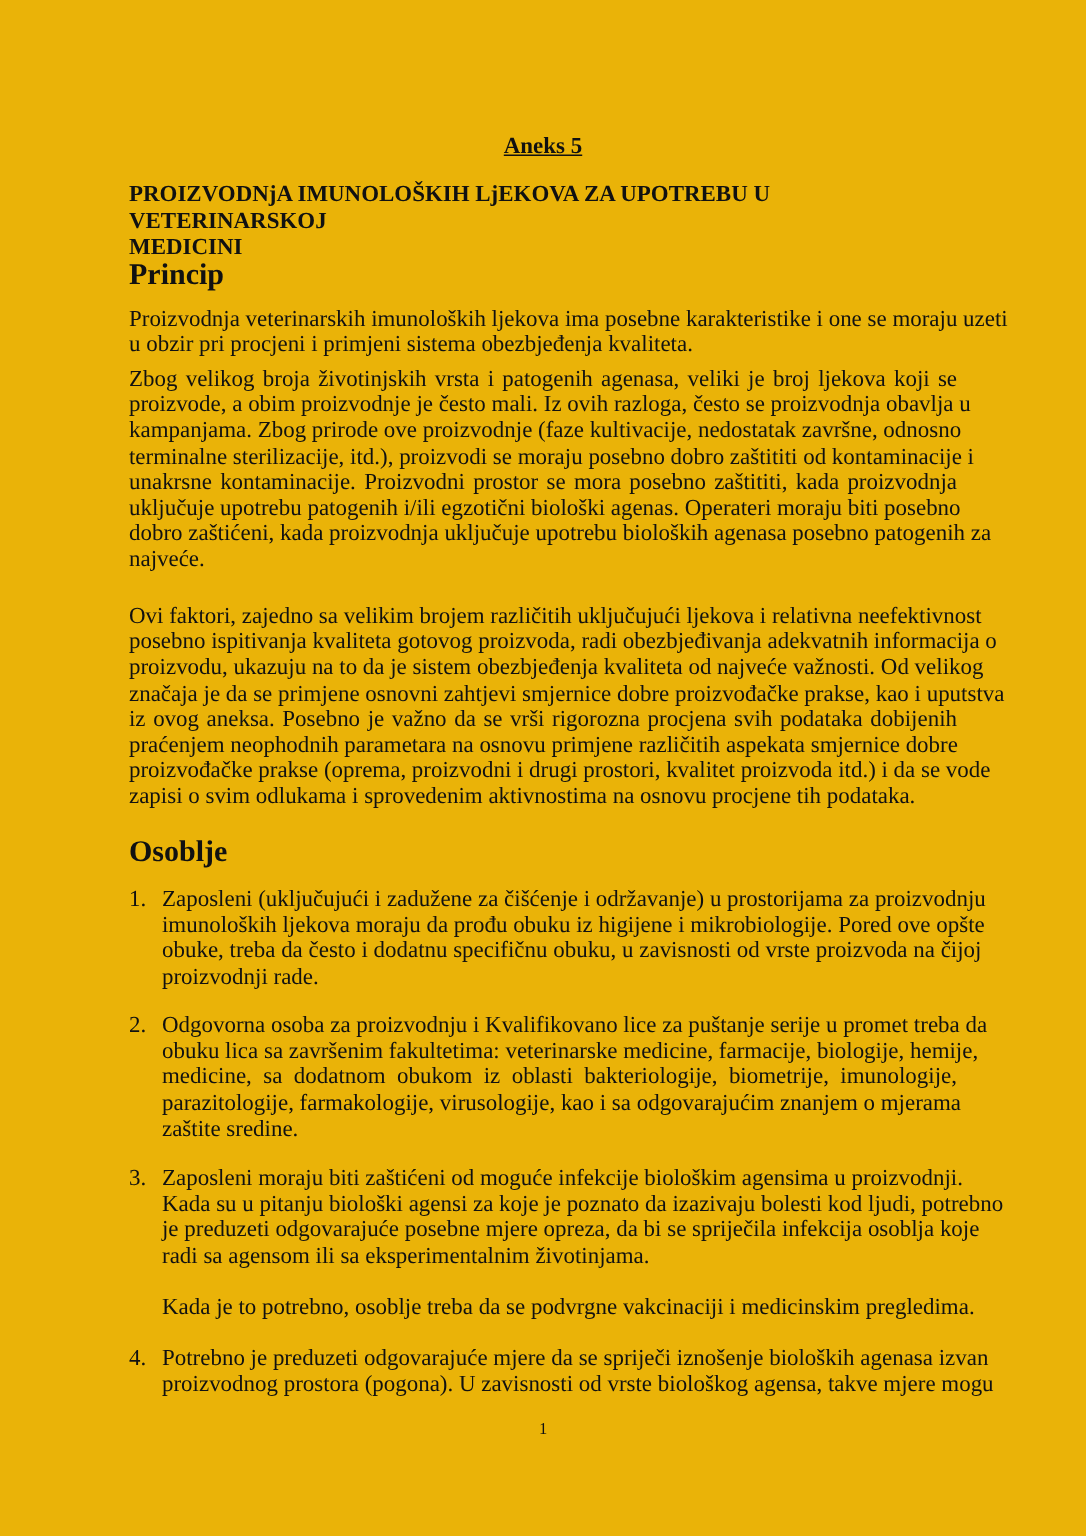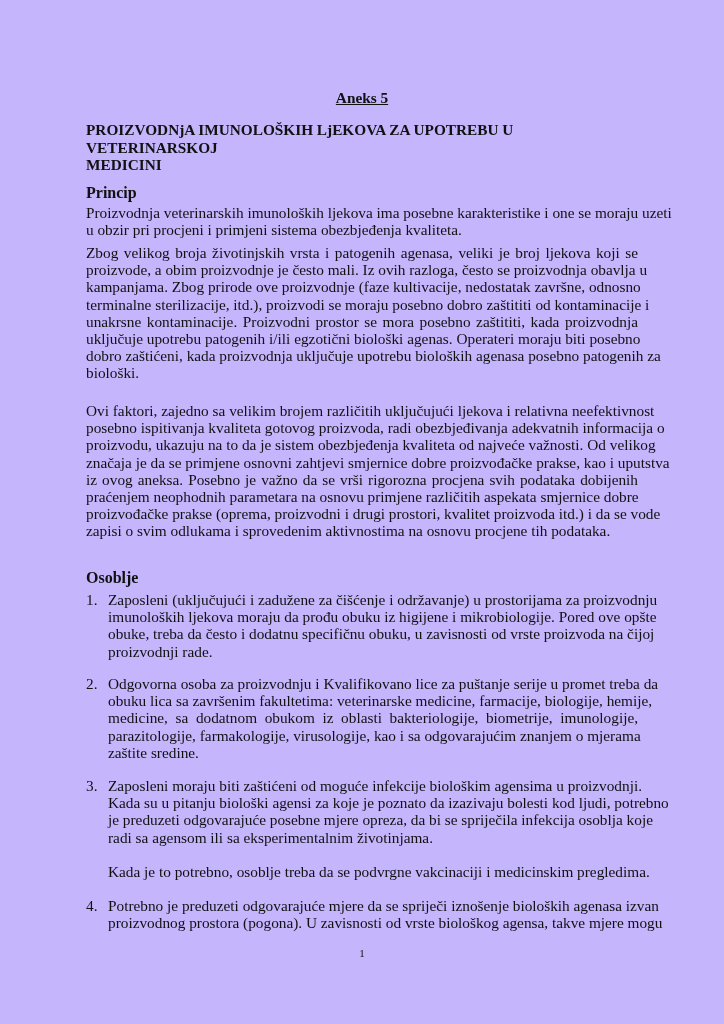--- a/index.html
+++ b/index.html
@@ -1,23 +1,23 @@
 <!DOCTYPE html>
 <html><head>
 <meta charset="utf-8">
 <style>
   html, body { margin: 0; padding: 0; background: #ffffff; }
   body { width: 724px; height: 1024px; position: relative; overflow: hidden; }
-  .page { position: absolute; left: 0; top: 0; width: 724px; height: 1024px; background: #c4b5fd; color: #111; font-family: "Liberation Serif", serif; }
+  .page { position: absolute; left: 0; top: 0; width: 724px; height: 1024px; background: #eab308; color: #111; font-family: "Liberation Serif", serif; }
   .blk { position: absolute; left: 86px; width: 552px; font-size: 15.3px; line-height: 17.2px; }
   .line { display: block; white-space: nowrap; text-align: justify; text-align-last: justify; height: 17.2px; }
   .line.last { text-align-last: left; }
   .annex { position: absolute; left: 86px; width: 552px; top: 89px; text-align: center; font-weight: bold; font-size: 15.3px; text-decoration: underline; }
   .title { position: absolute; left: 86px; width: 552px; top: 121px; text-align: left; font-weight: bold; font-size: 15.3px; line-height: 17.5px; }
-  .h2 { position: absolute; left: 86px; font-weight: bold; font-size: 16px; margin-top: 12px; }
+  .h2 { position: absolute; left: 86px; font-weight: bold; font-size: 20px; }
   .item { position: absolute; left: 86px; width: 552px; font-size: 15.3px; line-height: 17.2px; }
   .item .num { position: absolute; left: 0; top: 0; }
   .item .body { position: absolute; left: 22px; width: 530px; }
   .pageno { position: absolute; left: 0; width: 724px; top: 947px; text-align: center; font-size: 11px; }
 </style>
 </head>
 <body>
 
 <div class="page">
 
@@ -36,21 +36,21 @@
   </div>
 
   <div class="blk" style="top:244px;">
     <span class="line">Zbog velikog broja životinjskih vrsta i patogenih agenasa, veliki je broj ljekova koji se</span>
     <span class="line">proizvode, a obim proizvodnje je često mali. Iz ovih razloga, često se proizvodnja obavlja u</span>
     <span class="line">kampanjama. Zbog prirode ove proizvodnje (faze kultivacije, nedostatak završne, odnosno</span>
     <span class="line">terminalne sterilizacije, itd.), proizvodi se moraju posebno dobro zaštititi od kontaminacije i</span>
     <span class="line">unakrsne kontaminacije. Proizvodni prostor se mora posebno zaštititi, kada proizvodnja</span>
     <span class="line">uključuje upotrebu patogenih i/ili egzotični biološki agenas. Operateri moraju biti posebno</span>
     <span class="line">dobro zaštićeni, kada proizvodnja uključuje upotrebu bioloških agenasa posebno patogenih za</span>
-    <span class="line last">biološki.</span>
+    <span class="line last">najveće.</span>
   </div>
 
   <div class="blk" style="top:402px;">
     <span class="line">Ovi faktori, zajedno sa velikim brojem različitih uključujući ljekova i relativna neefektivnost</span>
     <span class="line">posebno ispitivanja kvaliteta gotovog proizvoda, radi obezbjeđivanja adekvatnih informacija o</span>
     <span class="line">proizvodu, ukazuju na to da je sistem obezbjeđenja kvaliteta od najveće važnosti. Od velikog</span>
     <span class="line">značaja je da se primjene osnovni zahtjevi smjernice dobre proizvođačke prakse, kao i uputstva</span>
     <span class="line">iz ovog aneksa. Posebno je važno da se vrši rigorozna procjena svih podataka dobijenih</span>
     <span class="line">praćenjem neophodnih parametara na osnovu primjene različitih aspekata smjernice dobre</span>
     <span class="line">proizvođačke prakse (oprema, proizvodni i drugi prostori, kvalitet proizvoda itd.) i da se vode</span>

